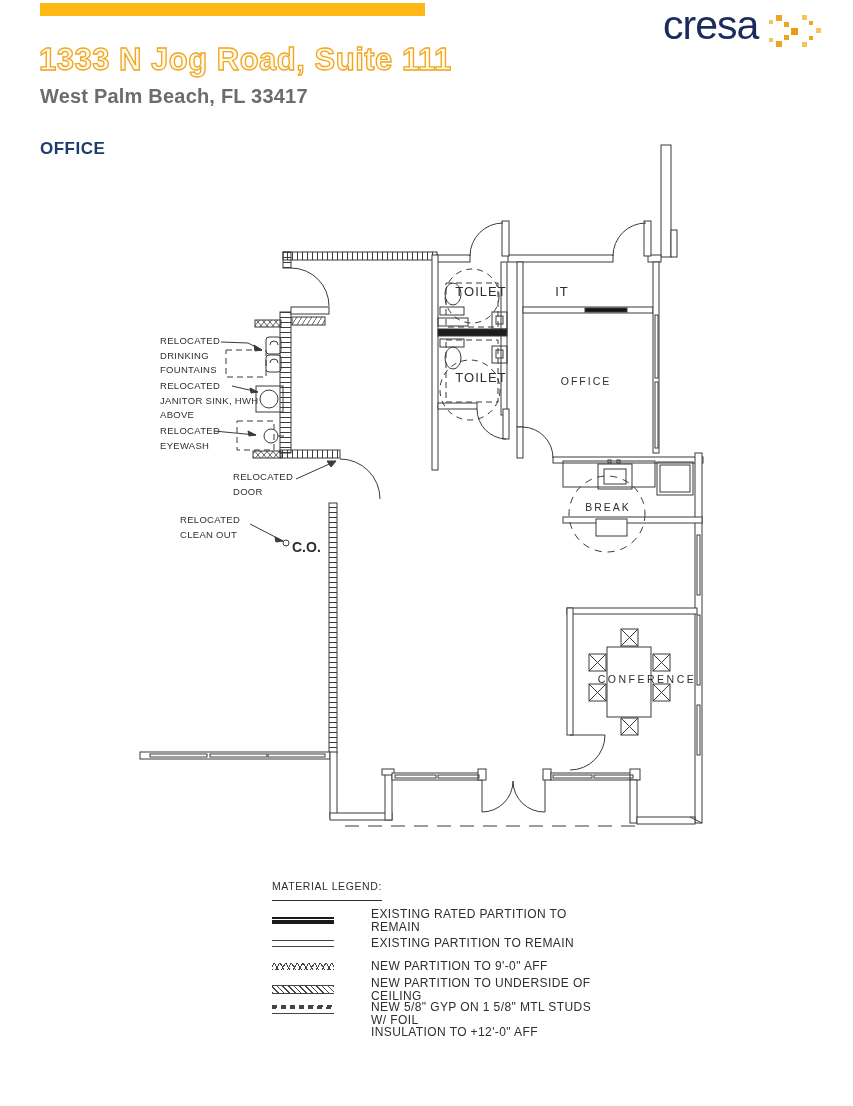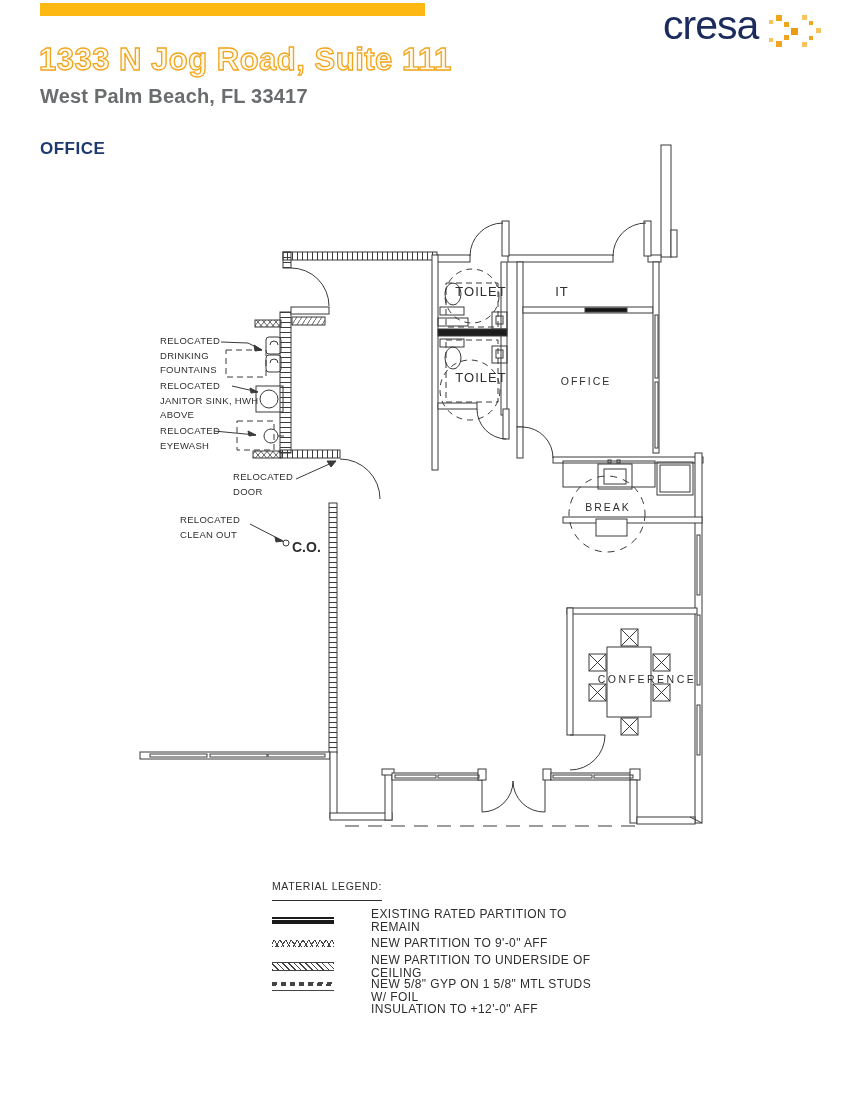--- a/index.html
+++ b/index.html
@@ -262,20 +262,24 @@
 <div class="abs marker-label" style="left:292px;top:547px">C.O.</div>
 
 <div class="abs" id="legend">
   <div id="legend-title">MATERIAL LEGEND:</div>
 
   <div class="legend-row">
     <div class="sw sw-rated"></div>
     <div class="legend-label">EXISTING RATED PARTITION TO REMAIN</div>
   </div>
   <div class="legend-row">
+    <div class="sw sw-existing"></div>
+    <div class="legend-label">EXISTING PARTITION TO REMAIN</div>
+  </div>
+  <div class="legend-row">
     <div class="sw sw-9ft"></div>
     <div class="legend-label">NEW PARTITION TO 9'-0" AFF</div>
   </div>
   <div class="legend-row">
     <div class="sw sw-ceiling"></div>
     <div class="legend-label">NEW PARTITION TO UNDERSIDE OF CEILING</div>
   </div>
   <div class="legend-row tall">
     <div class="sw sw-gyp"></div>
     <div class="legend-label">NEW 5/8" GYP ON 1 5/8" MTL STUDS W/ FOIL

